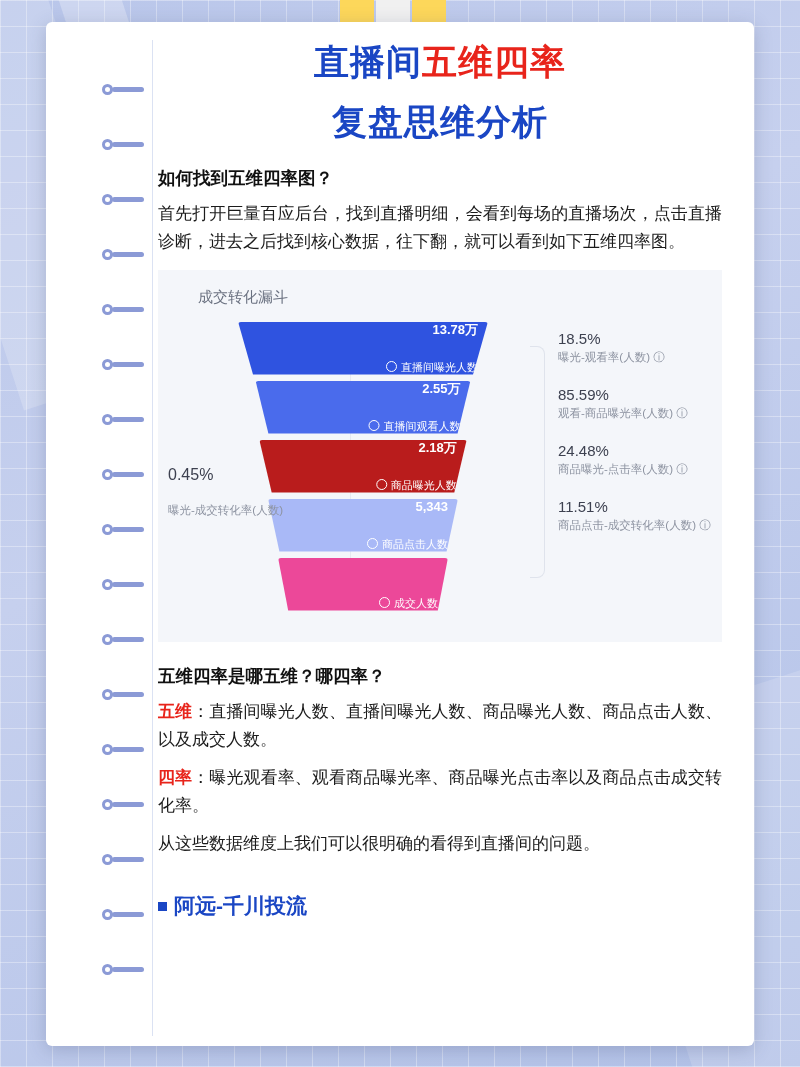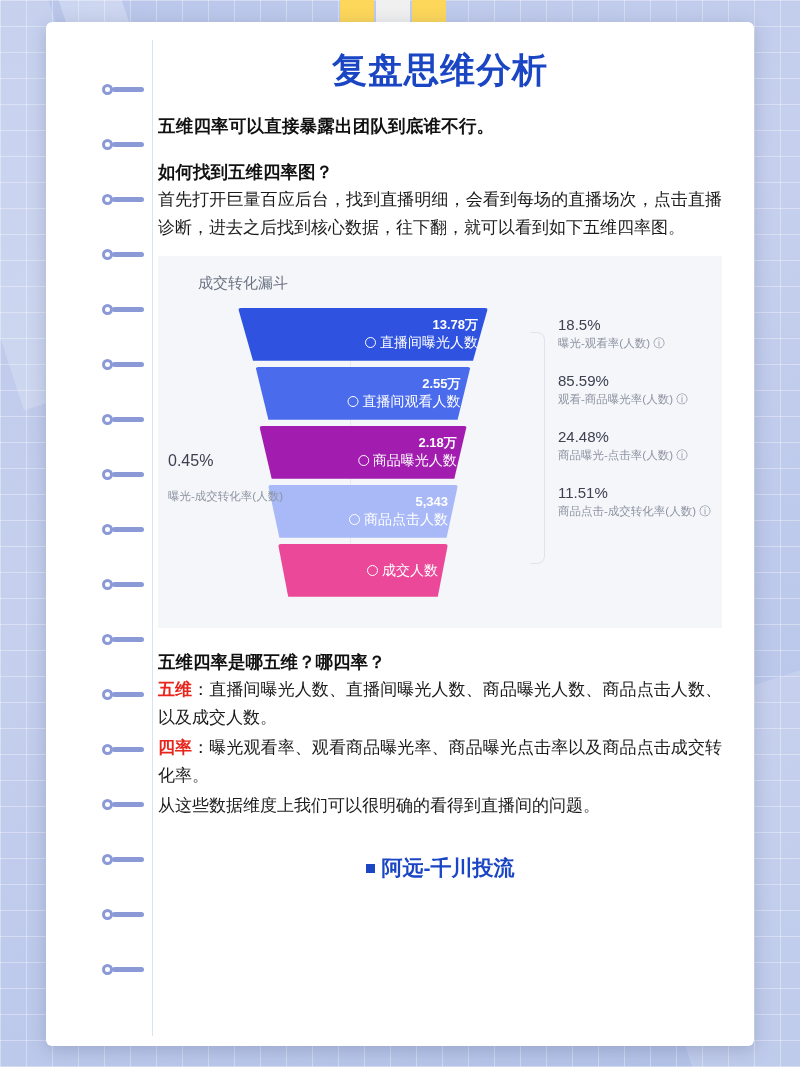--- a/index.html
+++ b/index.html
@@ -111,39 +111,39 @@
   
   .title-line {
     text-align: center;
     font-size: 35px;
     font-weight: bold;
     letter-spacing: 1px;
     line-height: 1.25;
     color: #1a46c4;
   }
   .title-line .hl { color: #e8241b; }
-  .title-line.second { margin-top: 8px; color: #1a46c4; }
+  .title-line.second { margin-top: 16px; color: #1a46c4; }
 
   .lede {
     margin-top: 22px;
     font-size: 17.5px;
     font-weight: bold;
     color: #111;
     letter-spacing: 0.2px;
   }
 
   .q-head {
     margin-top: 22px;
     font-size: 17.5px;
     font-weight: bold;
     color: #111;
   }
 
   .para {
-    margin-top: 2px;
+    margin-top: 10px;
     font-size: 17px;
     line-height: 1.65;
     color: #1b1b1b;
     text-align: justify;
   }
 
   .label-red {
     color: #e8241b;
     font-weight: bold;
   }
@@ -179,27 +179,27 @@
   .f-shape {
     position: absolute;
     left: 50%;
     top: 0;
     transform: translateX(-50%);
     height: 53px;
     border-radius: 3px;
     display: flex;
     flex-direction: column;
     align-items: flex-end;
-    justify-content: center;
+    justify-content: space-between;
     padding-right: 10px;
     box-sizing: border-box;
     color: #ffffff;
   }
   .f-val { font-size: 13px; font-weight: bold; line-height: 1.25; }
-  .f-name { font-size: 14px; line-height: 1.3; }
+  .f-name { font-size: 11px; line-height: 1.3; }
   .f-name .dot {
     display: inline-block;
     width: 9px; height: 9px;
     border-radius: 50%;
     border: 1.5px solid #fff;
     margin-right: 4px;
     position: relative;
     top: 1px;
   }
 
@@ -239,21 +239,21 @@
     width: 14px;
     height: 230px;
     border: 1px solid #e6e9f0;
     border-right: none;
     border-radius: 8px 0 0 8px;
   }
 
   
   .signature {
     margin-top: 34px;
-    text-align: center;
+    text-align: left;
     font-size: 21px;
     font-weight: bold;
     color: #1a46c4;
   }
   .signature .sq {
     display: inline-block;
     width: 9px;
     height: 9px;
     background: #1a46c4;
     margin-right: 7px;
@@ -343,23 +343,25 @@
       <div class="ring" style="top: 880px;">
         <div class="bar"></div>
         <div class="knob"></div>
       </div>
     </div>
   <div class="sheet-inner">
     <div class="margin-line"></div>
 
     <div style="padding-left:54px; padding-right:6px;">
 
+      <div class="title-line">
+        <span>直播间</span><span class="hl">五维四率</span>
+      </div>
       <div class="title-line second">复盘思维分析</div>
 
-      <div class="lede">五维四率可以直接暴露出团队到底谁不行。</div>
 
       <div class="q-head">如何找到五维四率图？</div>
       <div class="para">首先打开巨量百应后台，找到直播明细，会看到每场的直播场次，点击直播诊断，进去之后找到核心数据，往下翻，就可以看到如下五维四率图。</div>
 
       <div class="shot">
         <div class="shot-title">成交转化漏斗</div>
 
         <div class="bracket-l"></div>
         <div class="bracket"></div>
 
@@ -370,21 +372,21 @@
                 <div class="f-name"><span class="dot"></span>直播间曝光人数</div>
               </div>
             </div>
             <div class="f-row">
               <div class="f-shape" style="width: 86%; background: rgb(74, 107, 236); clip-path: polygon(0px 0px, 100% 0px, 94% 100%, 6% 100%);">
                 <div class="f-val">2.55万</div>
                 <div class="f-name"><span class="dot"></span>直播间观看人数</div>
               </div>
             </div>
             <div class="f-row">
-              <div class="f-shape" style="width: 83%; background: #a21caf; clip-path: polygon(0px 0px, 100% 0px, 94% 100%, 6% 100%);">
+              <div class="f-shape" style="width: 83%; background: #b91c1c; clip-path: polygon(0px 0px, 100% 0px, 94% 100%, 6% 100%);">
                 <div class="f-val">2.18万</div>
                 <div class="f-name"><span class="dot"></span>商品曝光人数</div>
               </div>
             </div>
             <div class="f-row">
               <div class="f-shape" style="width: 76%; background: rgb(169, 185, 247); clip-path: polygon(0px 0px, 100% 0px, 94% 100%, 6% 100%);">
                 <div class="f-val">5,343</div>
                 <div class="f-name"><span class="dot"></span>商品点击人数</div>
               </div>
             </div>

